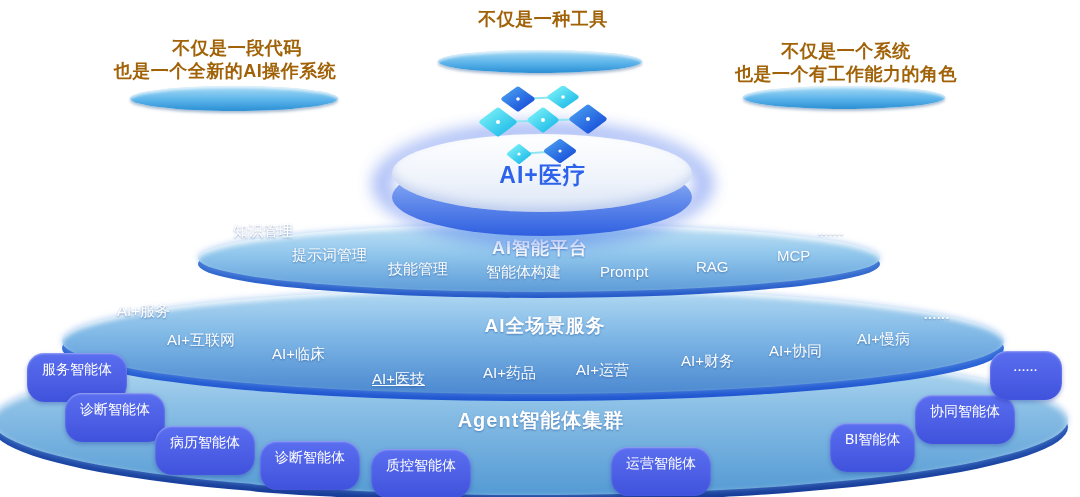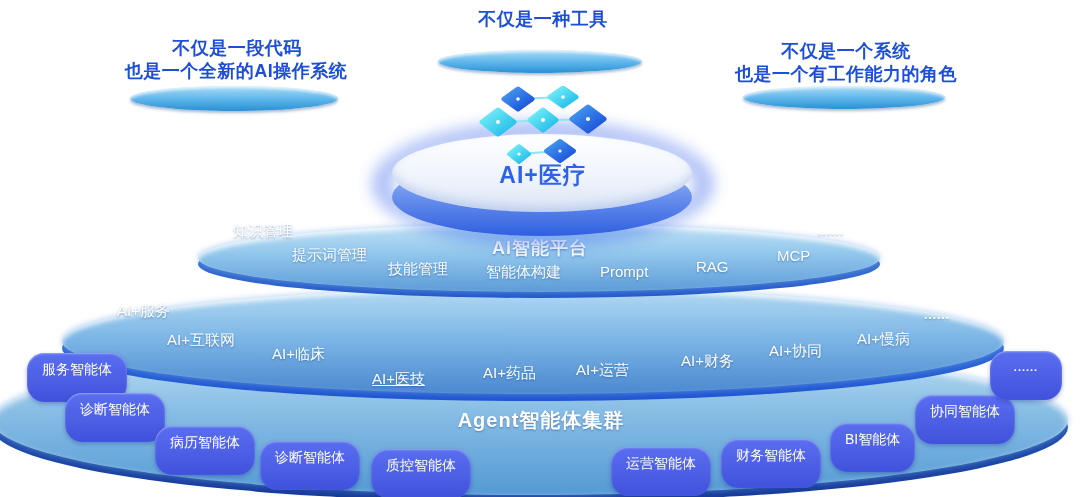--- a/index.html
+++ b/index.html
@@ -5,21 +5,21 @@
   * { margin:0; padding:0; box-sizing:border-box; }
   body { background:#fff; }
   .scene { position:relative; width:1080px; height:497px; background:#ffffff; overflow:hidden;
            font-family:"Liberation Sans", sans-serif; }
 
   
   .ell { position:absolute; border-radius:50%; }
 
   
   .tag { position:absolute; transform:translateX(-50%); font-weight:bold; font-size:18px;
-         color:#1d4ed8; white-space:nowrap; letter-spacing:0.5px; }
+         color:#a16207; white-space:nowrap; letter-spacing:0.5px; }
   .bubble { background:linear-gradient(180deg,#aadcf6 0%, #5cb4ea 55%, #2a8fd4 100%);
             box-shadow:0 2px 3px rgba(10,60,120,.35), inset 0 2px 3px rgba(255,255,255,.7); }
 
   
   .rim1 { left:198px; top:230px; width:682px; height:68px; background:linear-gradient(180deg,#4b86d8,#2458c8); z-index:5; }
   .layer1 { left:198px; top:224px; width:682px; height:68px; z-index:6;
             background:linear-gradient(180deg,#c2e2f5 0%,#90c6ec 45%,#5d9bd8 100%);
             box-shadow:inset 0 3px 5px rgba(255,255,255,.8), 0 0 6px rgba(120,170,235,.6); }
   .rim2 { left:62px; top:295px; width:942px; height:106px; background:linear-gradient(180deg,#3f7ee0,#1f55d0); z-index:3; }
   .layer2 { left:62px; top:288px; width:942px; height:106px; z-index:4;
@@ -55,36 +55,37 @@
                 font-size:23px; font-weight:bold; color:#2d63ea; letter-spacing:1px; white-space:nowrap; }
   .icon-float { position:absolute; left:473px; top:86px; z-index:11; }
   .icon-disc  { position:absolute; left:502px; top:138px; z-index:11; }
 </style>
 </head>
 <body>
 
 <div class="scene">
 
   <div class="tag" style="left:237px; top:36px;">不仅是一段代码</div>
-  <div class="tag" style="left:236px; top:59px;">也是一个全新的AI操作系统</div>
+  <div class="tag" style="left:225px; top:59px;">也是一个全新的AI操作系统</div>
   <div class="ell bubble" style="left:130px; top:86px; width:208px; height:25px;"></div>
 
   <div class="tag" style="left:543px; top:7px;">不仅是一种工具</div>
   <div class="ell bubble" style="left:438px; top:50px; width:204px; height:23px;"></div>
 
   <div class="tag" style="left:846px; top:39px;">不仅是一个系统</div>
   <div class="tag" style="left:846px; top:62px;">也是一个有工作能力的角色</div>
   <div class="ell bubble" style="left:743px; top:86px; width:202px; height:23px;"></div>
 
   <div class="ell rim3"></div>
   <div class="ell layer3"></div>
   <div class="lbl ltitle" style="left:541px; top:407px; font-size:20px; z-index:5;">Agent智能体集群</div>
 
   <div class="ell rim2"></div>
   <div class="ell layer2"></div>
+  <div class="lbl ltitle z5" style="left:545px; top:313px; font-size:19px;">AI全场景服务</div>
   <div class="lbl z5" style="left:117px; top:302px;">AI+服务</div>
   <div class="lbl z5" style="left:167px; top:331px;">AI+互联网</div>
   <div class="lbl z5" style="left:272px; top:345px;">AI+临床</div>
   <div class="lbl z5" style="left:372px; top:370px;text-decoration:underline;">AI+医技</div>
   <div class="lbl z5" style="left:483px; top:364px;">AI+药品</div>
   <div class="lbl z5" style="left:576px; top:361px;">AI+运营</div>
   <div class="lbl z5" style="left:681px; top:352px;">AI+财务</div>
   <div class="lbl z5" style="left:769px; top:342px;">AI+协同</div>
   <div class="lbl z5" style="left:857px; top:330px;">AI+慢病</div>
   <div class="lbl dots z5" style="left:924px; top:308px;">......</div>
@@ -100,21 +101,20 @@
   <div class="lbl z7" style="left:696px; top:258px;">RAG</div>
   <div class="lbl z7" style="left:777px; top:247px;">MCP</div>
   <div class="lbl dots z7" style="left:818px; top:224px;">......</div>
 
   <div class="pill" style="left:27px;  top:353px;">服务智能体</div>
   <div class="pill" style="left:65px;  top:393px;">诊断智能体</div>
   <div class="pill" style="left:155px; top:426px;">病历智能体</div>
   <div class="pill" style="left:260px; top:441px;">诊断智能体</div>
   <div class="pill" style="left:371px; top:449px;">质控智能体</div>
   <div class="pill" style="left:611px; top:447px;text-align:right;">运营智能体</div>
-  <div class="pill" style="left:721px; top:439px;">财务智能体</div>
   <div class="pill" style="left:830px; top:423px;">BI智能体</div>
   <div class="pill" style="left:915px; top:395px;">协同智能体</div>
   <div class="pill" style="left:990px; top:351px; min-width:72px; font-size:11px; font-weight:bold; letter-spacing:1px;">......</div>
 
   <div class="disc-glow"></div>
   <div class="ell disc-side"></div>
   <div class="ell disc-top"></div>
   <div class="core-label">AI+医疗</div>
 
   <svg class="icon-float" width="140" height="52" viewBox="0 0 140 52">

